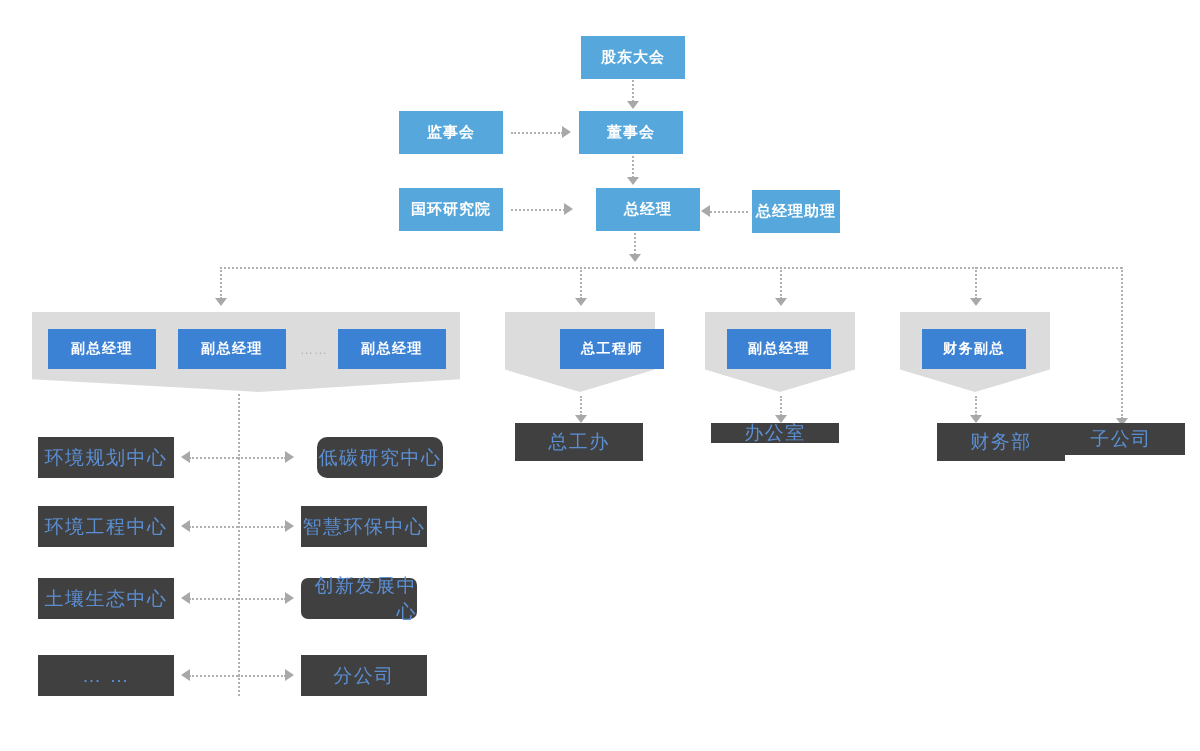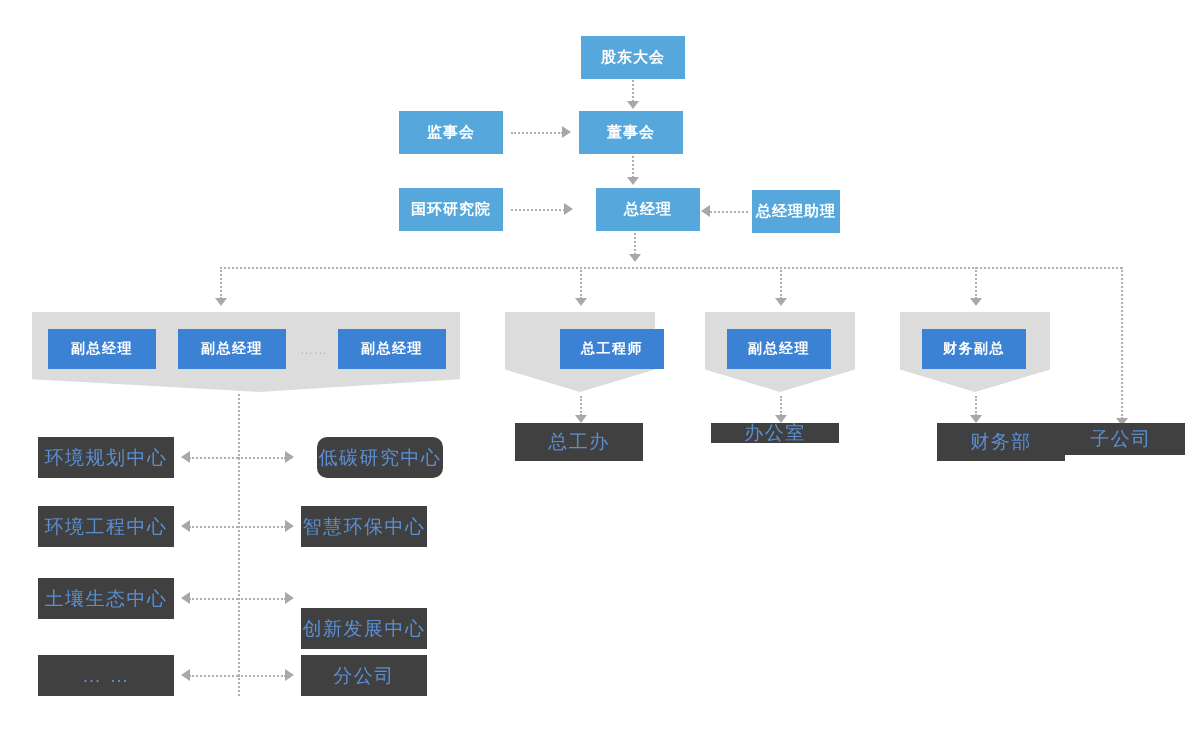--- a/index.html
+++ b/index.html
@@ -198,21 +198,21 @@
   <div class="gray-box" style="left:909px; top:423px; width:128px; height:38px;margin-left:28px;">财务部</div>
   <div class="gray-box" style="left:1057px; top:423px; width:128px; height:32px;">子公司</div>
 
   <div class="gray-box" style="left:38px; top:437px; width:136px; height:41px;">环境规划中心</div>
   <div class="gray-box" style="left:38px; top:506px; width:136px; height:41px;">环境工程中心</div>
   <div class="gray-box" style="left:38px; top:578px; width:136px; height:41px;">土壤生态中心</div>
   <div class="gray-box" style="left:38px; top:655px; width:136px; height:41px;">… …</div>
 
   <div class="gray-box" style="left:317px; top:437px; width:126px; height:41px;border-radius:10px;">低碳研究中心</div>
   <div class="gray-box" style="left:301px; top:506px; width:126px; height:41px;">智慧环保中心</div>
-  <div class="gray-box" style="left:301px; top:608px; width:126px; height:41px;">创新发展中心</div>
+  <div class="gray-box" style="left:301px; top:578px; width:116px; height:41px;border-radius:7px;">创新发展中心</div>
   <div class="gray-box" style="left:301px; top:655px; width:126px; height:41px;">分公司</div>
 
   <div class="hline" style="left:189px; top:457px; width:49px;"></div>
   <div class="arrow-left" style="left:181px; top:451px;"></div>
   <div class="hline" style="left:238px; top:457px; width:48px;"></div>
   <div class="arrow-right" style="left:285px; top:451px;"></div>
 
   <div class="hline" style="left:189px; top:526px; width:49px;"></div>
   <div class="arrow-left" style="left:181px; top:520px;"></div>
   <div class="hline" style="left:238px; top:526px; width:48px;"></div>

